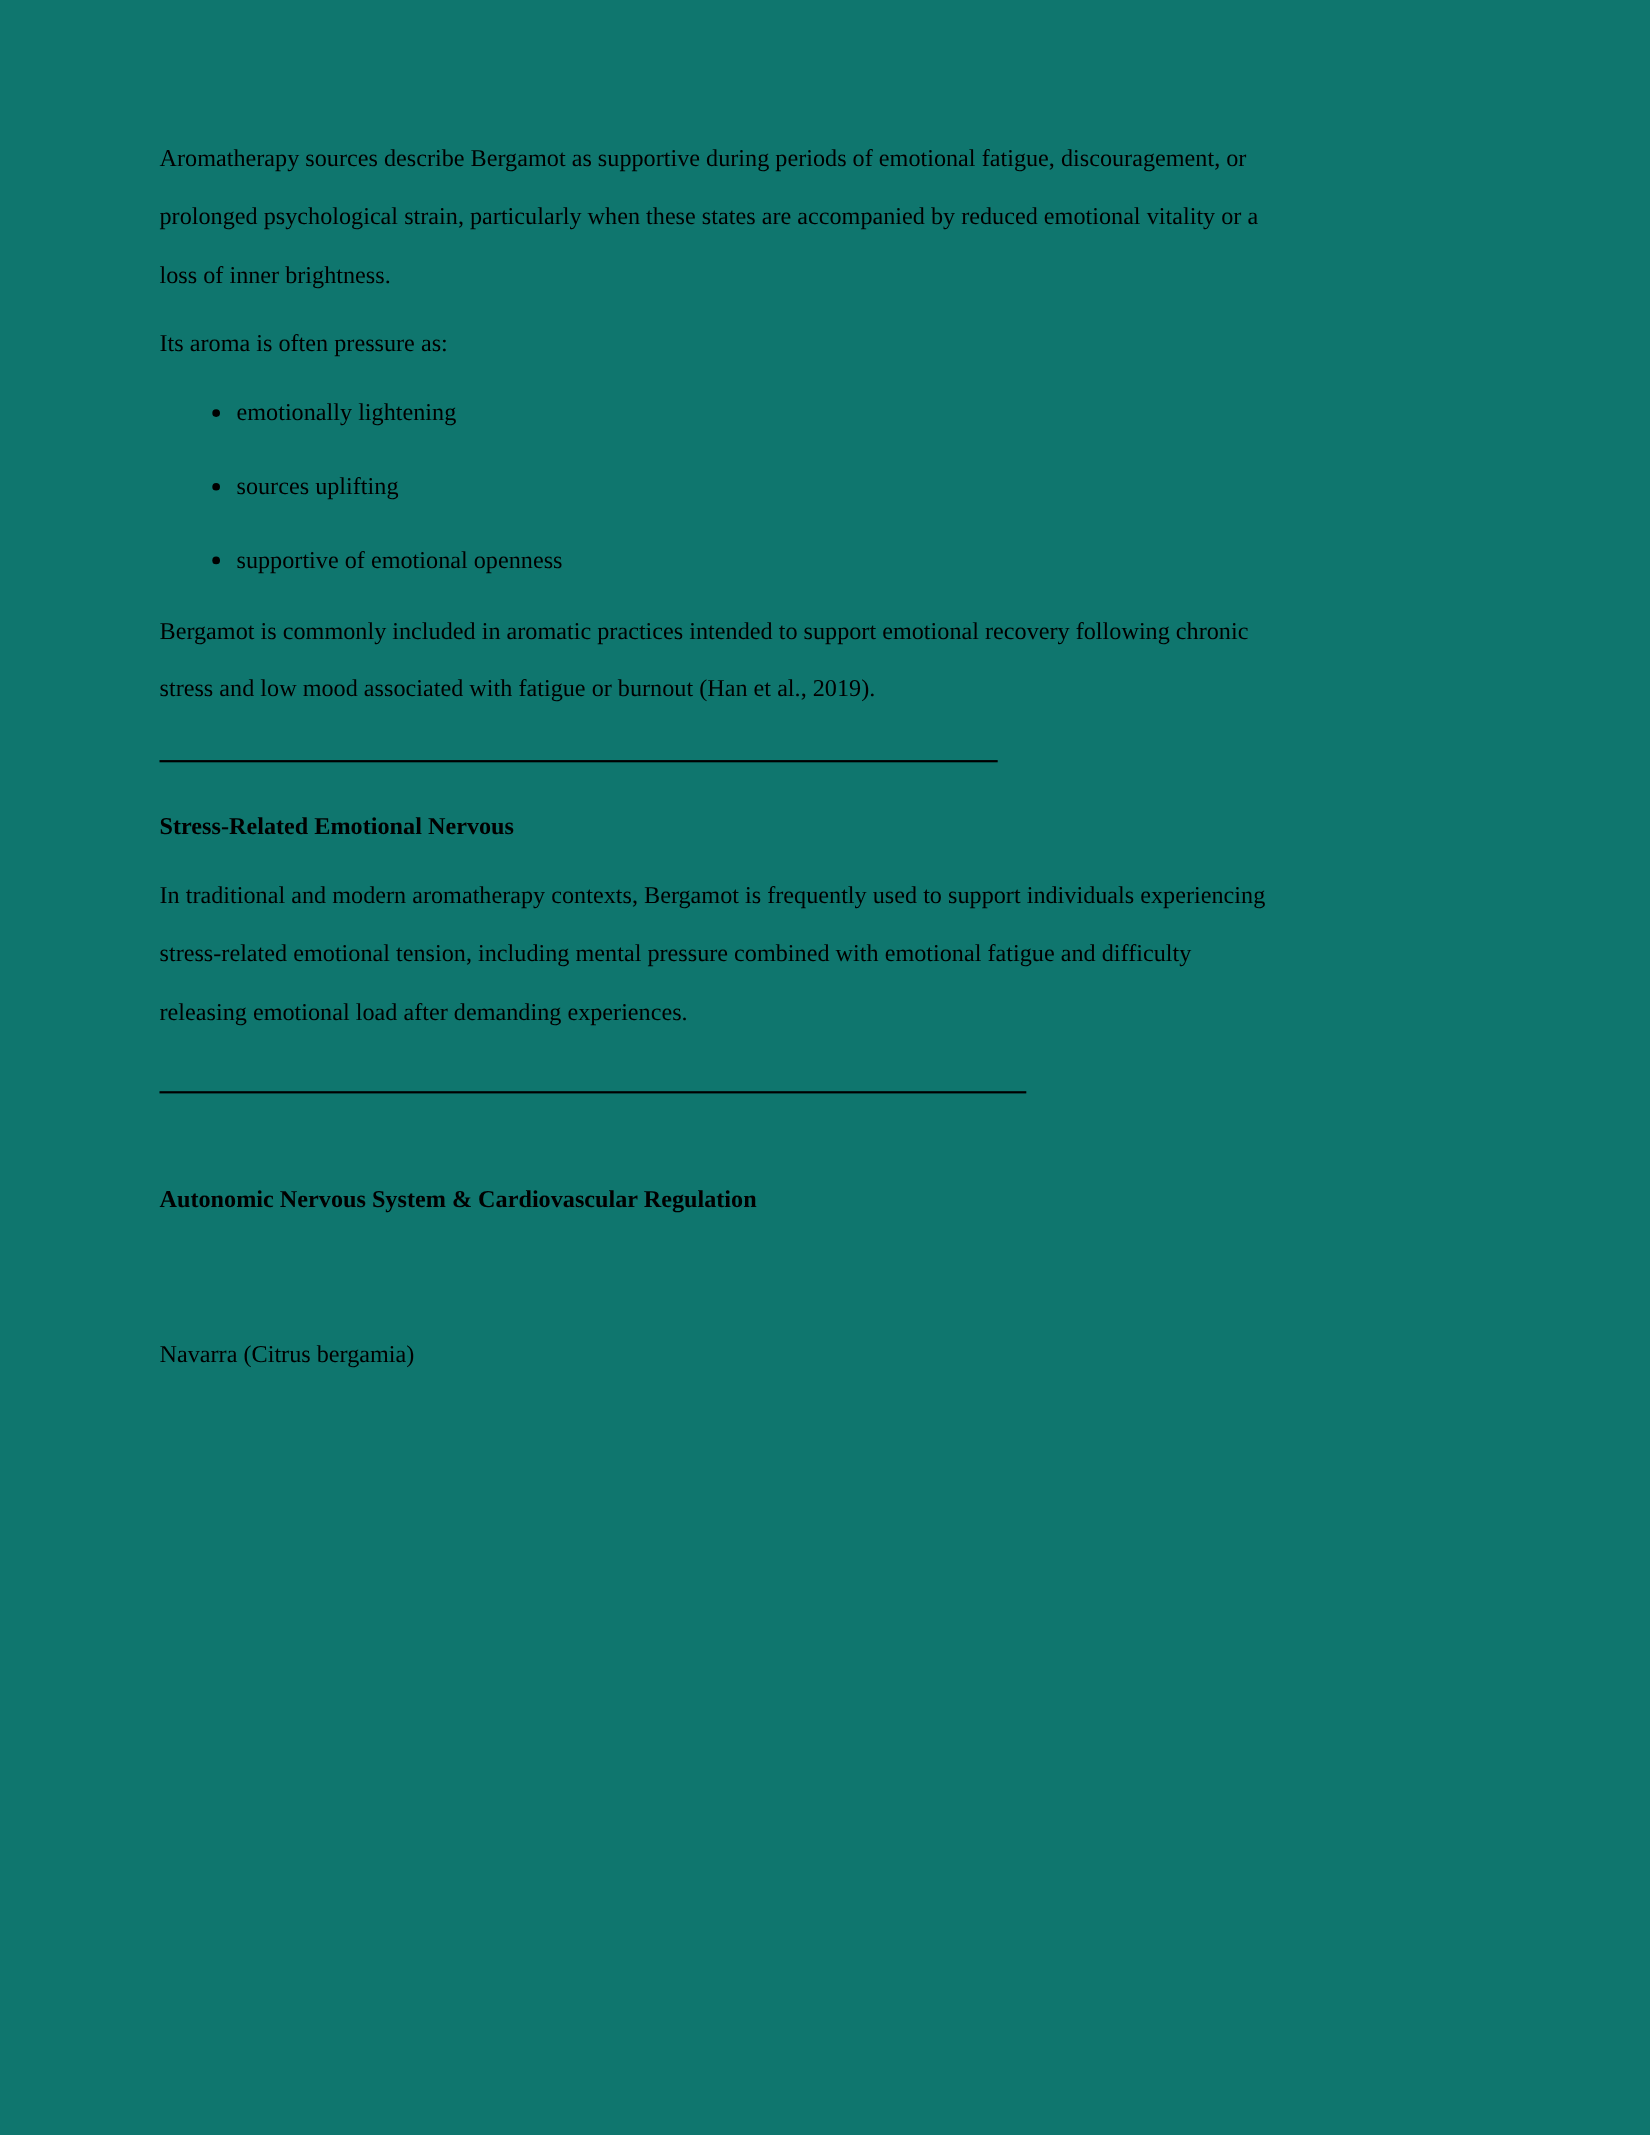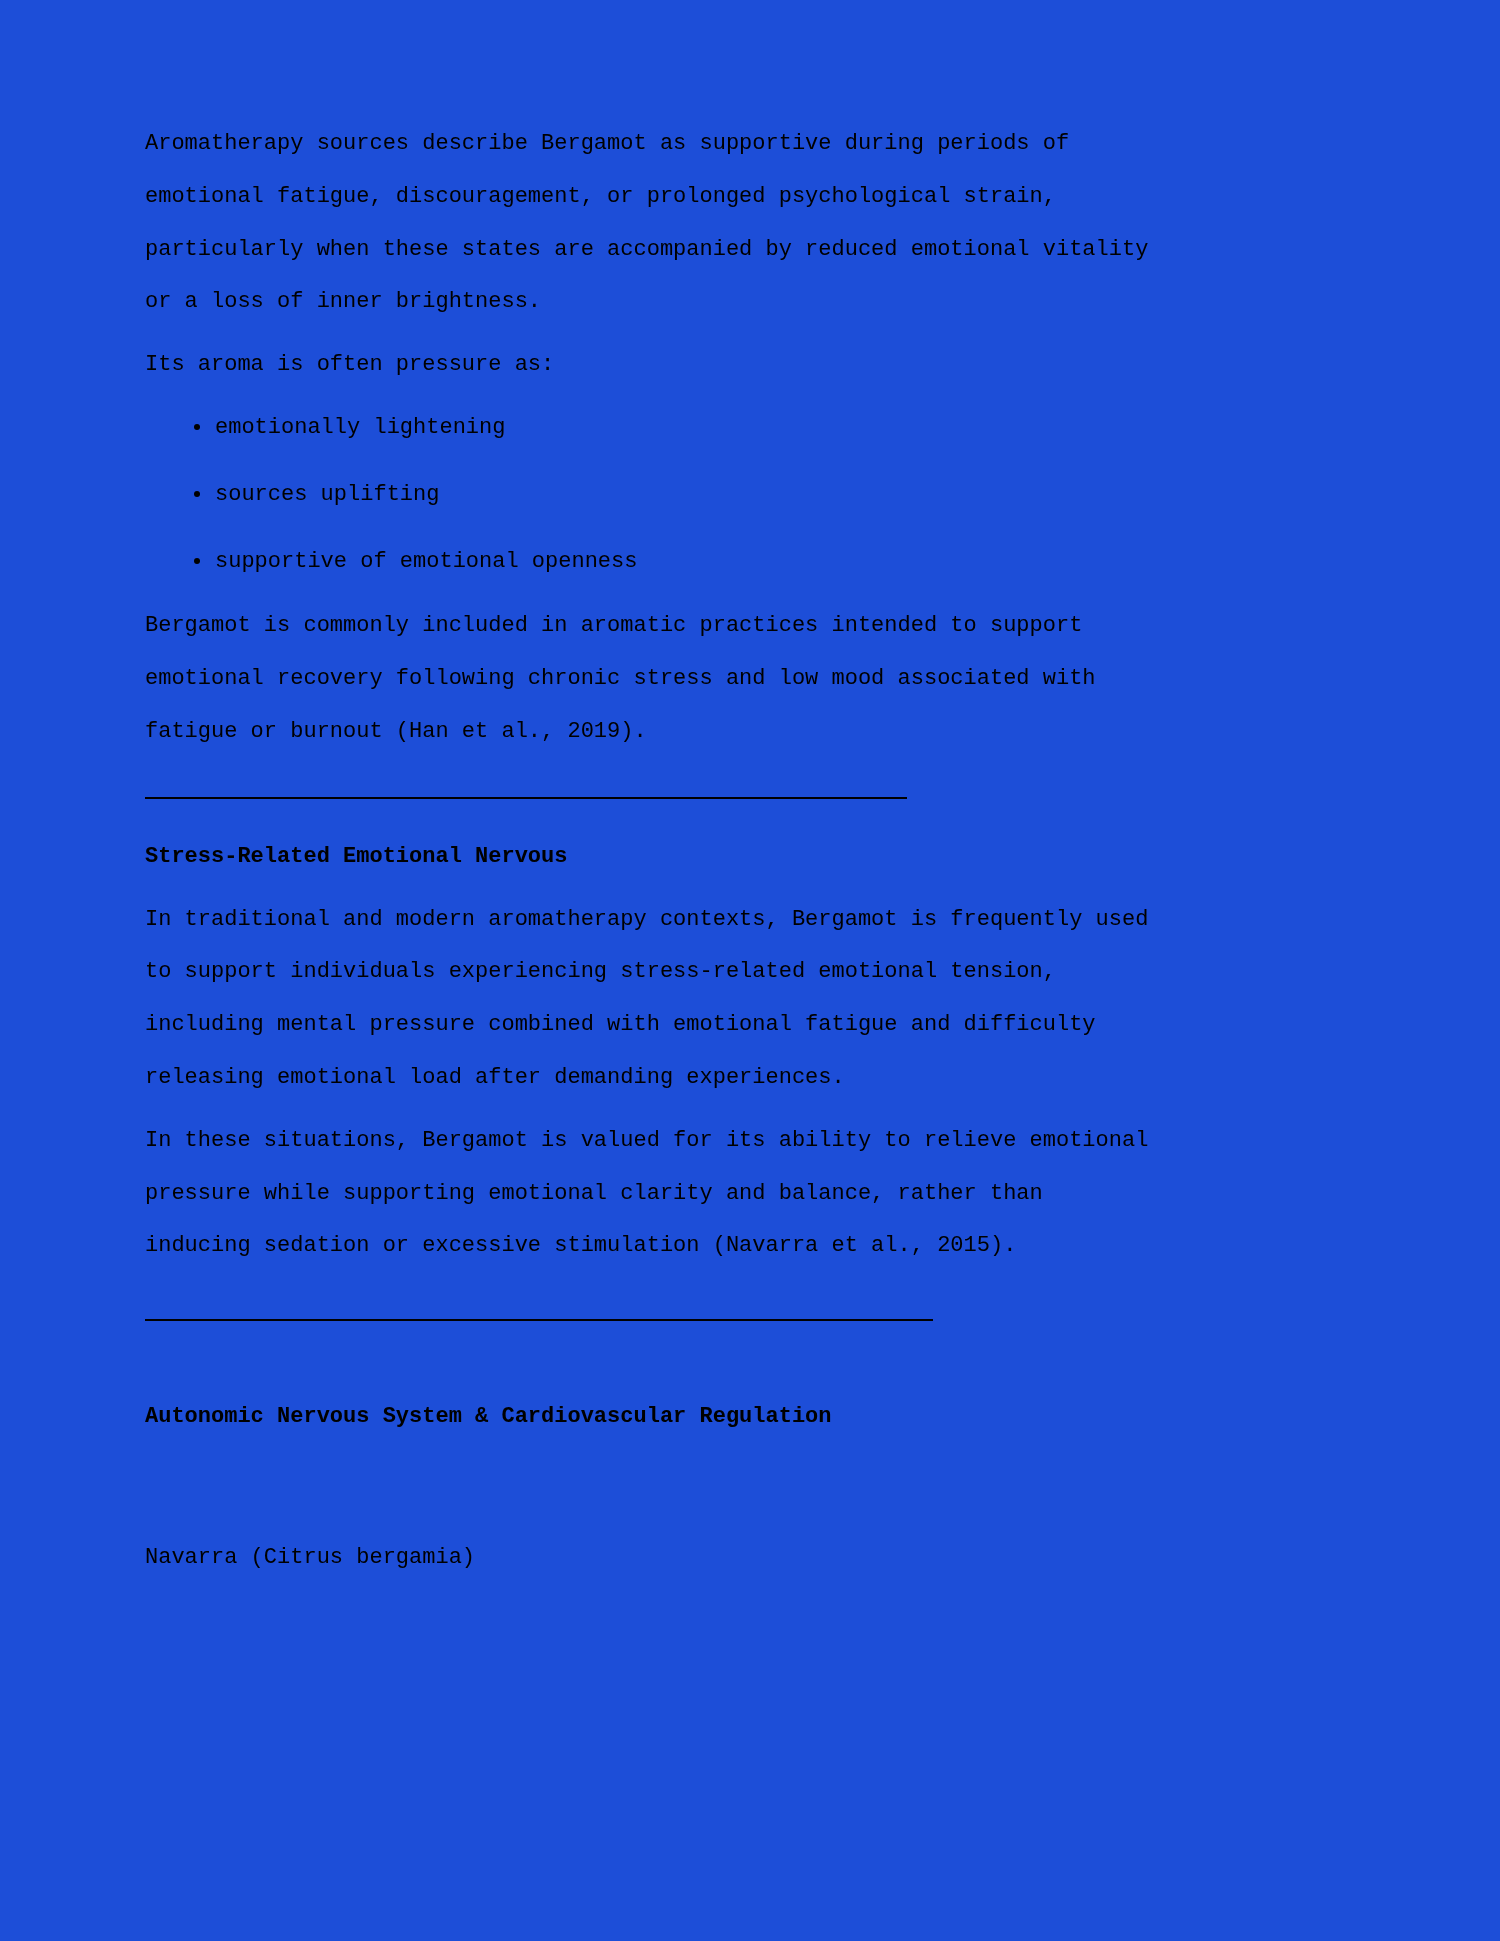--- a/index.html
+++ b/index.html
@@ -5,22 +5,22 @@
   html, body {
     margin: 0;
     padding: 0;
     background: #ffffff;
   }
   .page {
     width: 1500px;
     min-height: 1941px;
     box-sizing: border-box;
     padding: 118px 145px 80px 145px;
-    background: #1d4ed8;
-    font-family: Liberation Mono, monospace;
+    background: #0f766e;
+    font-family: Liberation Serif, serif;
     font-size: 22px;
     line-height: 2.4;
     color: #000000;
   }
   .content {
     max-width: 1010px;
   }
   .para {
     margin: 0 0 10px 0;
   }
@@ -74,21 +74,20 @@
     </ul>
 
     <p class="para">Bergamot is commonly included in aromatic practices intended to support emotional recovery following chronic stress and low mood associated with fatigue or burnout (Han et al., 2019).</p>
 
     <hr class="divider divider-1">
 
     <h2 class="heading">Stress-Related Emotional Nervous</h2>
 
     <p class="para">In traditional and modern aromatherapy contexts, Bergamot is frequently used to support individuals experiencing stress-related emotional tension, including mental pressure combined with emotional fatigue and difficulty releasing emotional load after demanding experiences.</p>
 
-    <p class="para">In these situations, Bergamot is valued for its ability to relieve emotional pressure while supporting emotional clarity and balance, rather than inducing sedation or excessive stimulation (Navarra et al., 2015).</p>
 
     <hr class="divider divider-2">
 
     <h2 class="heading heading-spaced">Autonomic Nervous System &amp; Cardiovascular Regulation</h2>
 
     <p class="para para-spaced">Navarra (Citrus bergamia)</p>
 
   </div>
 </div>
 

